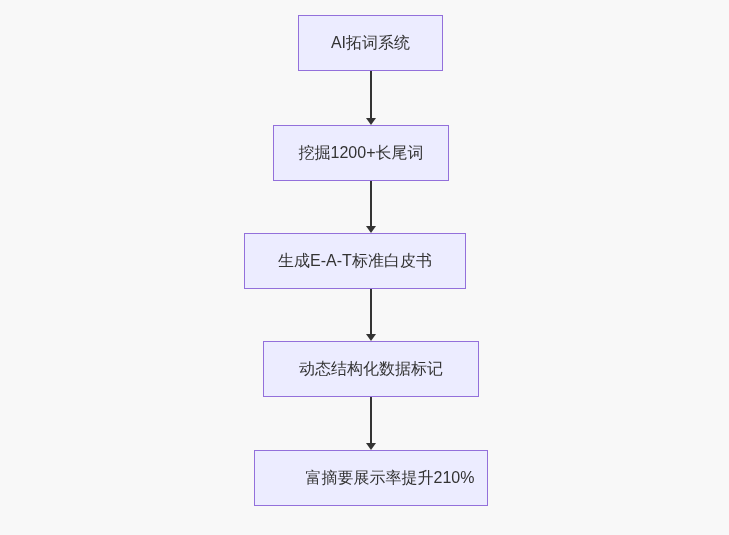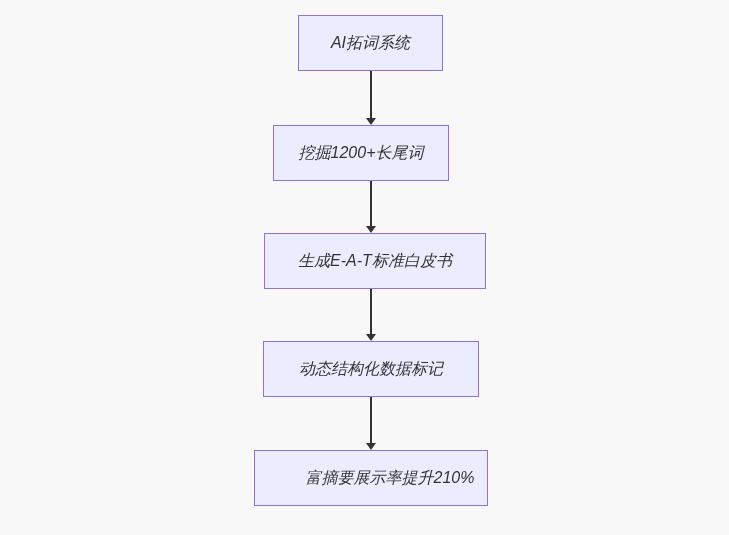--- a/index.html
+++ b/index.html
@@ -14,39 +14,38 @@
     padding: 0;
     background: var(--background, #f8f8f8);
     font-family: "Liberation Sans", "DejaVu Sans", sans-serif;
   }
   .canvas {
     position: relative;
     width: 729px;
     height: 535px;
     background: var(--background, #f8f8f8);
     overflow: hidden;
-    font-style: italic;
   }
   .node {
     position: absolute;
     box-sizing: border-box;
     height: 56px;
     background: var(--node-fill, #ECECFF);
     border: 1.5px solid var(--node-border, #9370DB);
     color: var(--node-text, #333333);
     font-size: 16px;
     display: flex;
     align-items: center;
     justify-content: center;
     text-align: center;
     white-space: nowrap;
   }
   .n1 { left: 298px; top: 15px;  width: 145px; }
   .n2 { left: 273px; top: 125px; width: 176px; }
-  .n3 { left: 264px; top: 233px; width: 222px; }
+  .n3 { left: 244px; top: 233px; width: 222px; }
   .n4 { left: 263px; top: 341px; width: 216px; }
   .n5 { left: 254px; top: 450px; width: 234px; padding-left: 38px; }
 
   .edge {
     position: absolute;
     left: 366px;
     width: 10px;
   }
   .e1 { top: 71px;  height: 54px; }
   .e2 { top: 181px; height: 52px; }

